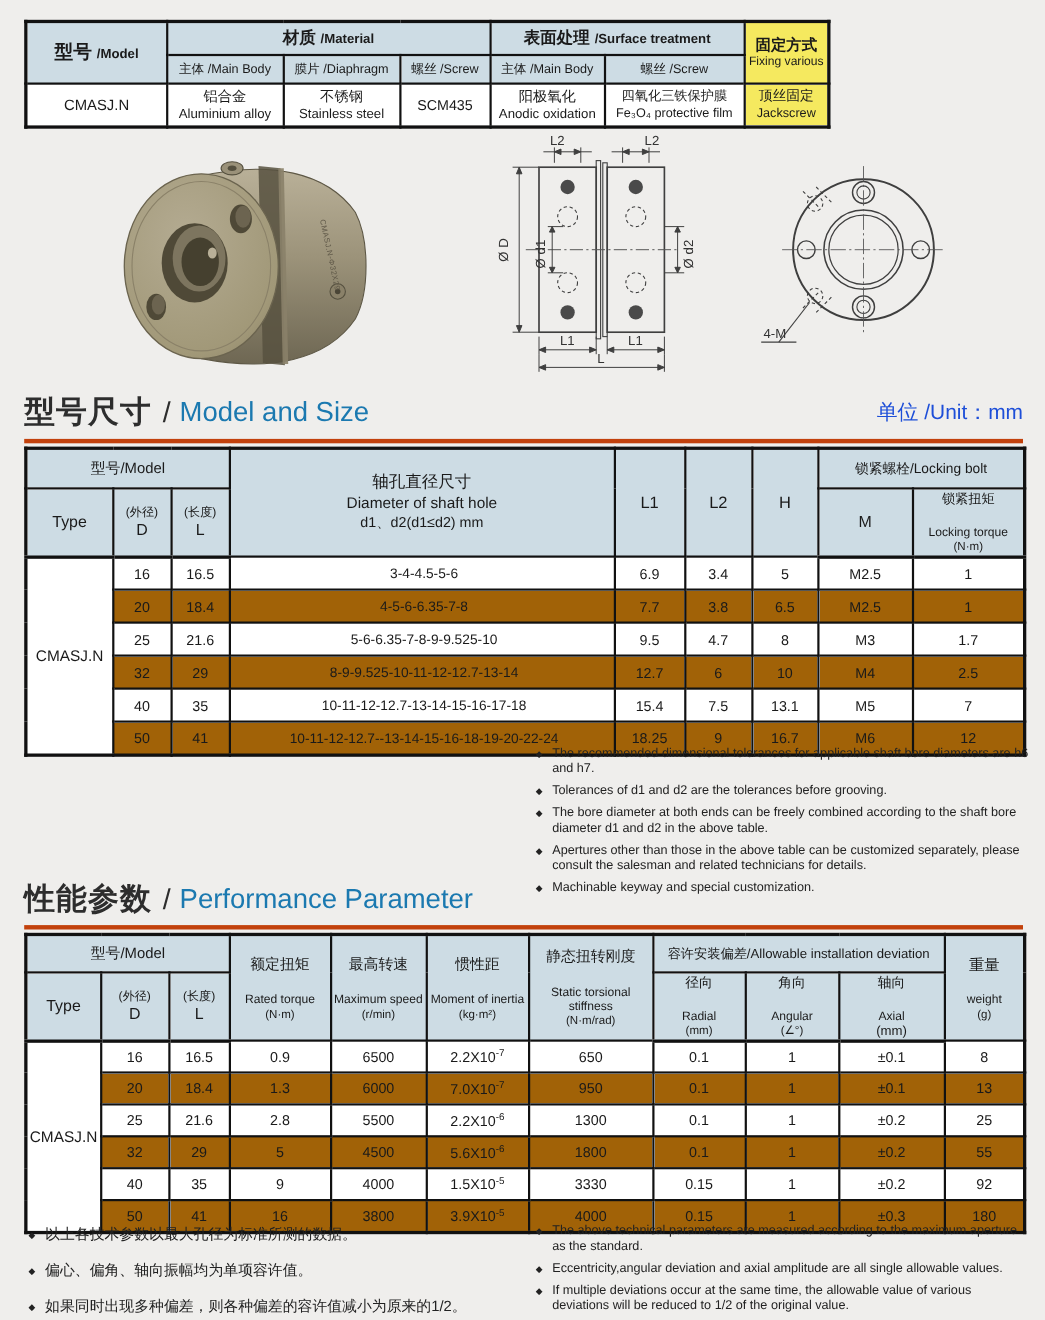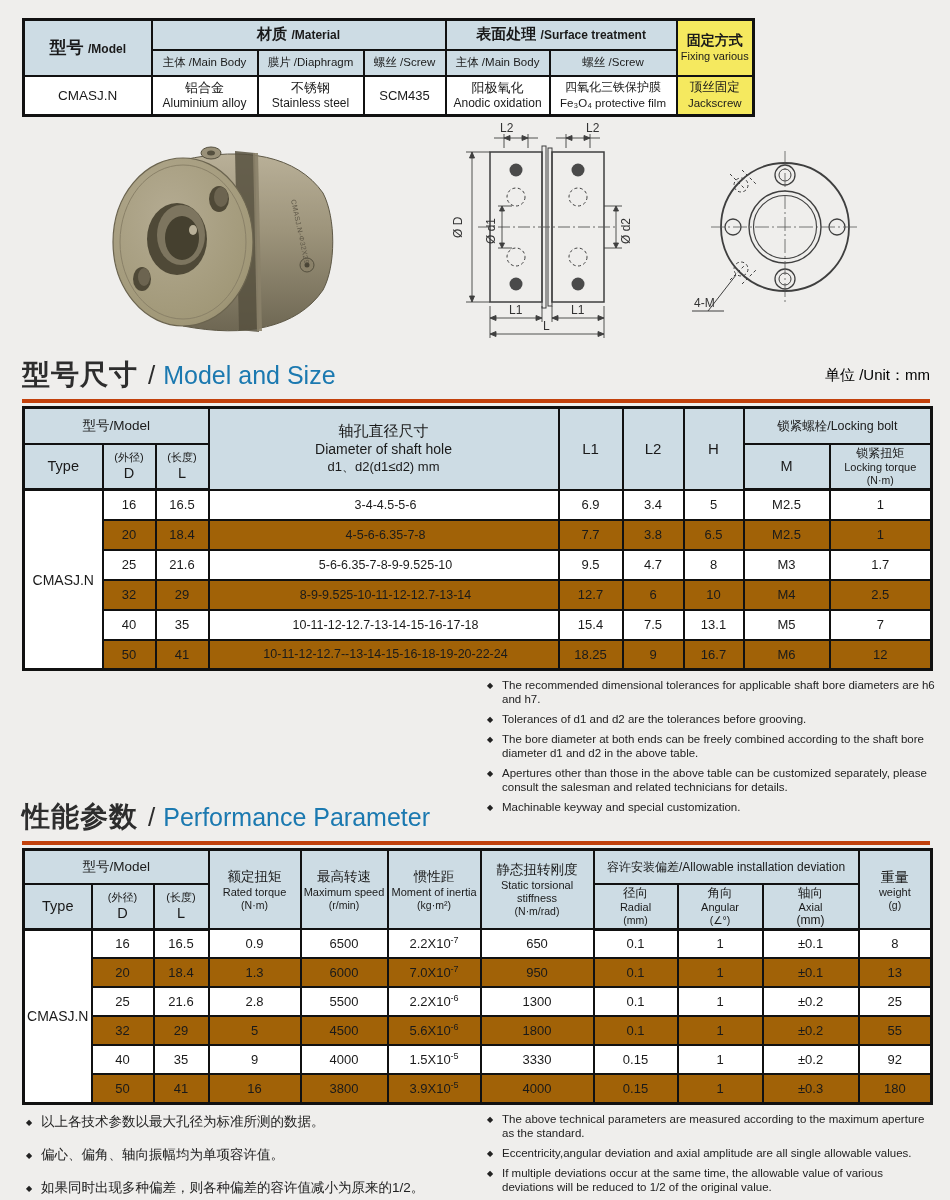--- a/index.html
+++ b/index.html
@@ -22,29 +22,29 @@
   .en-md { font-size:12px; font-weight:bold; }
   .sub-h { font-size:11.5px; }
   .cell-zh { font-size:13px; line-height:17px; display:block; }
   .cell-en { font-size:12px; line-height:15px; display:block; }
 
   
   .section-title { position:absolute; left:22px; width:908px; display:flex; align-items:center; border-bottom:4px solid #c2410c; padding-bottom:5px; }
   .st-zh { font-size:28px; font-weight:bold; color:#2d2d2d; letter-spacing:1px; }
   .st-sep { font-size:26px; color:#2d2d2d; margin:0 8px 0 10px; font-weight:normal; }
   .st-en { font-size:25px; color:#1b79b0; flex:1; }
-  .st-unit { font-size:15px; color:#000000; }
+  .st-unit { font-size:19px; color:#1d4ed8; }
 
   
   .data-table { position:absolute; left:22px; width:908px; border:3px solid #111; background:#fff;padding-left:42px; }
   .data-table thead td, .data-table thead th { background:#cddce4; }
   .data-table thead tr:last-child th, .data-table thead tr:last-child td { border-bottom:3px solid #111; }
   .ry { background:#a16207; }
   .h-zh { font-size:13.5px; line-height:18px; display:block; }
-  .h-en { font-size:11px; line-height:13px; display:block; }
+  .h-en { font-size:11px; line-height:13px; display:block;margin-top:17px; }
   .h-unit { font-size:10.5px; line-height:13px; display:block; }
   .h-big { font-size:15px; }
   .h-note { font-size:11px; line-height:14px; display:block; }
   .h-letter { font-size:14.5px; line-height:18px; display:block; }
   .num { font-size:13px; }
   .left-cell { text-align:center; padding-left:6px; font-size:12.5px; }
   sup.exp { font-size:9px; }
 
   
   ul.notes { list-style:none; margin:0; padding:0; position:absolute; }

